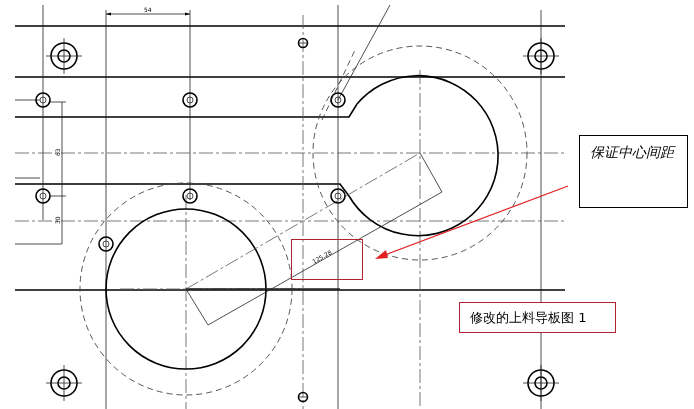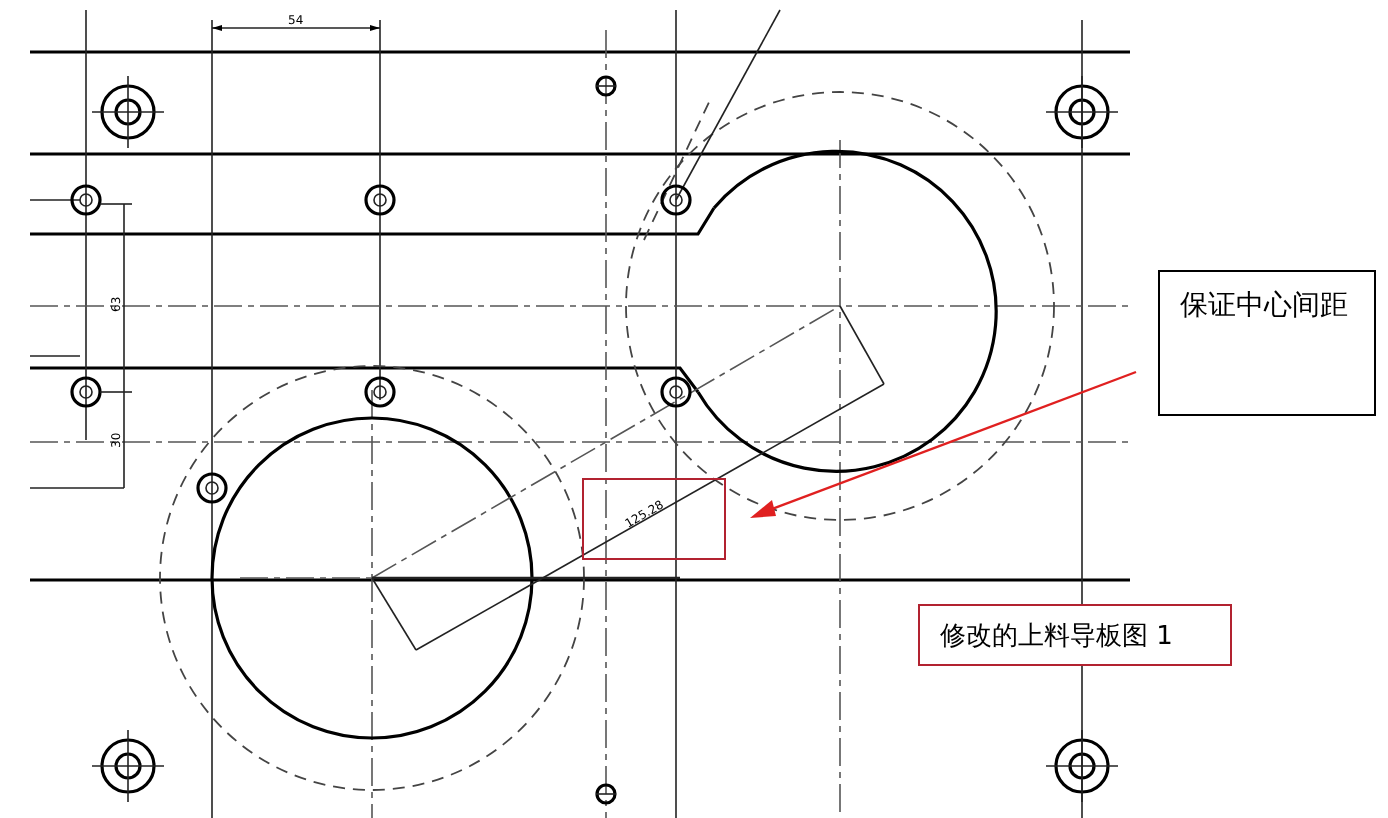--- a/index.html
+++ b/index.html
@@ -5,21 +5,21 @@
     html, body { margin: 0; padding: 0; background: #ffffff; }
     body { width: 694px; height: 409px; position: relative; overflow: hidden;
            font-family: "DejaVu Sans", sans-serif; }
     #drawing { position: absolute; left: 0; top: 0; width: 694px; height: 409px; }
     .thick { stroke: #000; stroke-width: 1.6; fill: none; }
     .thin { stroke: #222; stroke-width: 0.8; fill: none; }
     .center { stroke: #555; stroke-width: 0.8; fill: none; stroke-dasharray: 14 3 3 3; }
     .dashed { stroke: #444; stroke-width: 0.9; fill: none; stroke-dasharray: 6 4; }
     .dimtext { font-family: "DejaVu Sans", sans-serif; font-size: 6px; fill: #000; }
     .note-box { position: absolute; background: #fff; box-sizing: border-box; }
-    #note-center { left: 579px; top: 135px; width: 109px; height: 73px; border: 1px solid #000; }
+    #note-center { left: 579px; top: 135px; width: 109px; height: 73px; border: 1px solid #000; font-style: italic; }
     #note-center span { position: absolute; left: 10px; top: 8px; font-size: 14px; color: #000;
                         font-family: "DejaVu Sans", sans-serif; white-space: nowrap; }
     #note-caption { left: 459px; top: 302px; width: 157px; height: 31px; border: 1px solid #b22230; text-align: right; }
     #note-caption span { position: absolute; left: 10px; top: 6px; font-size: 13px; color: #000;
                          font-family: "DejaVu Sans", sans-serif; white-space: nowrap; }
     #dim-highlight { position: absolute; left: 291px; top: 239px; width: 72px; height: 41px;
                      border: 1px solid #b22230; box-sizing: border-box; }
   </style>
 </head>
 <body>

